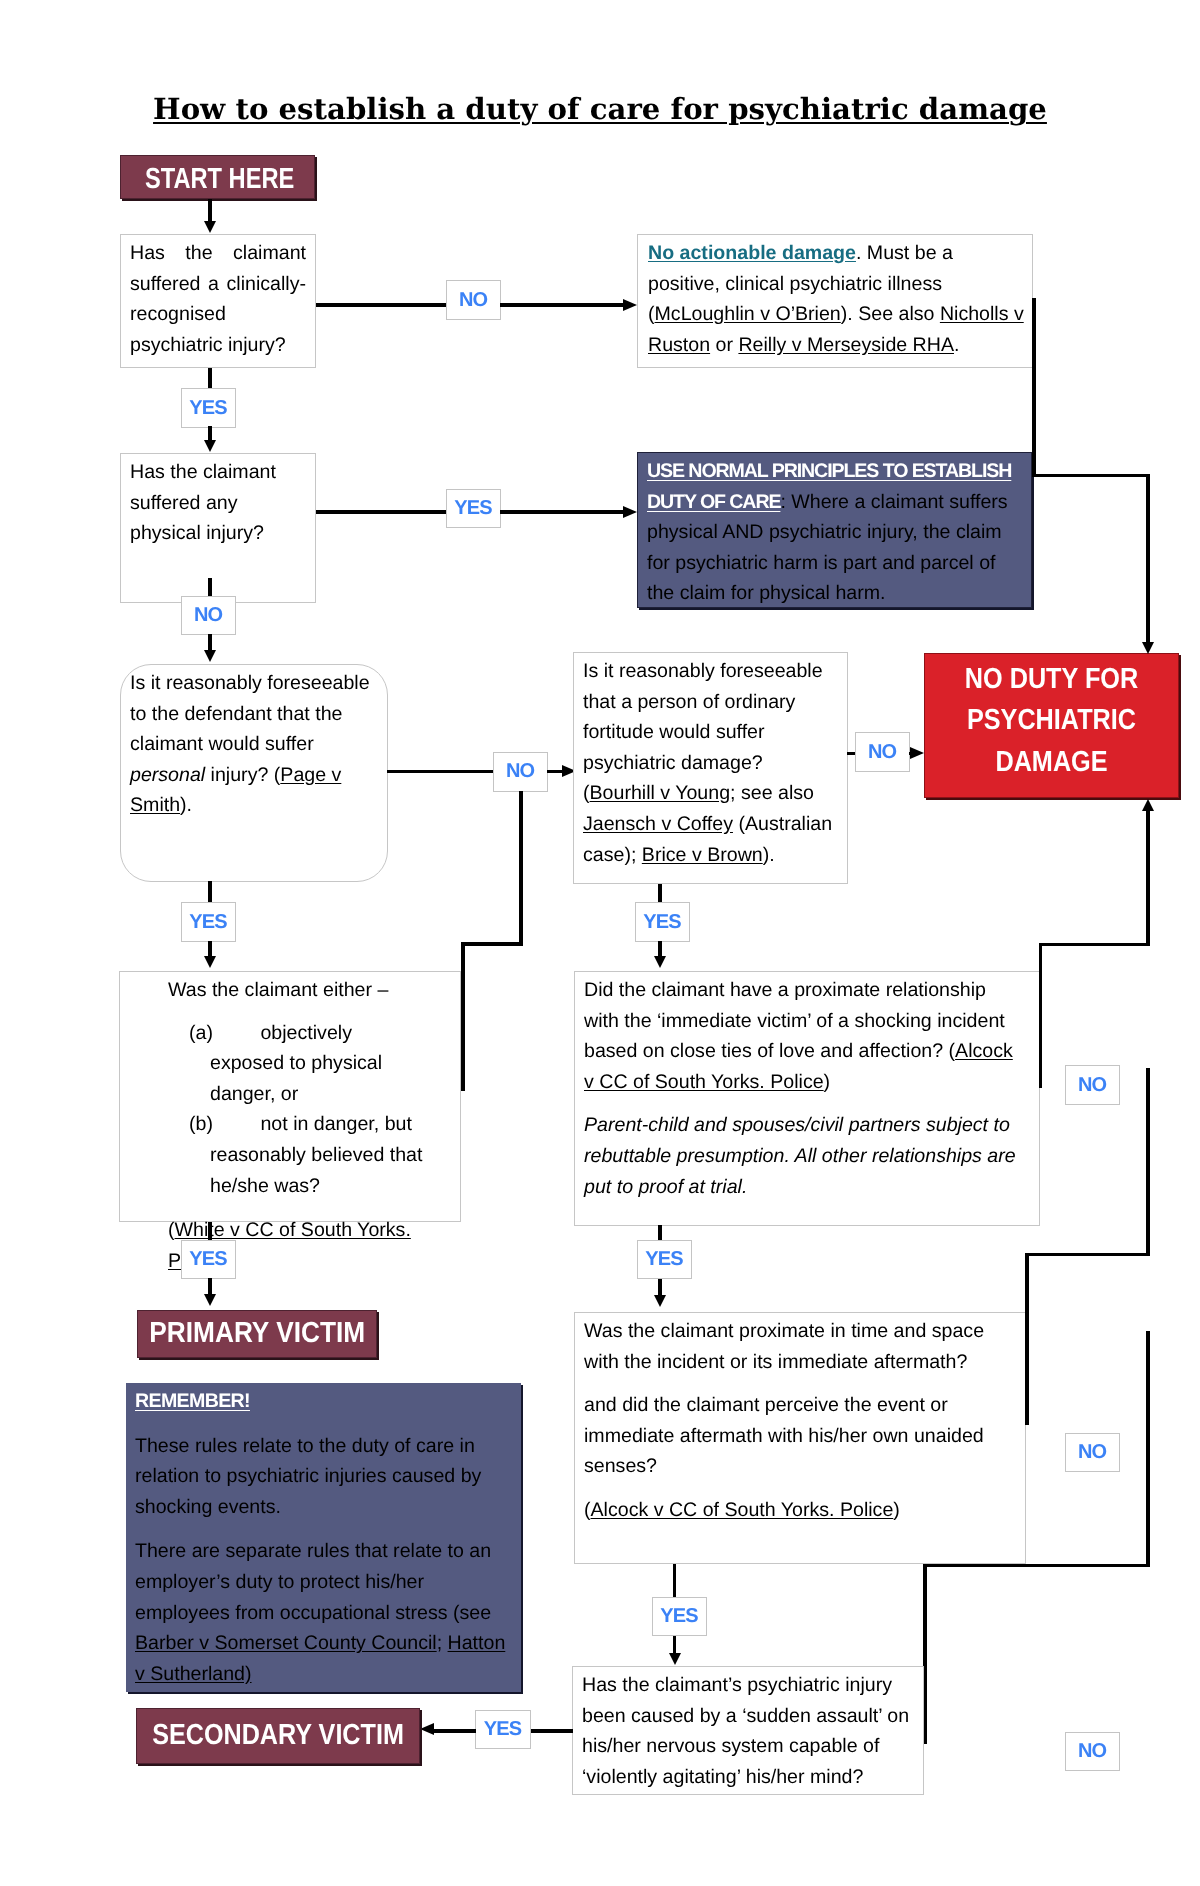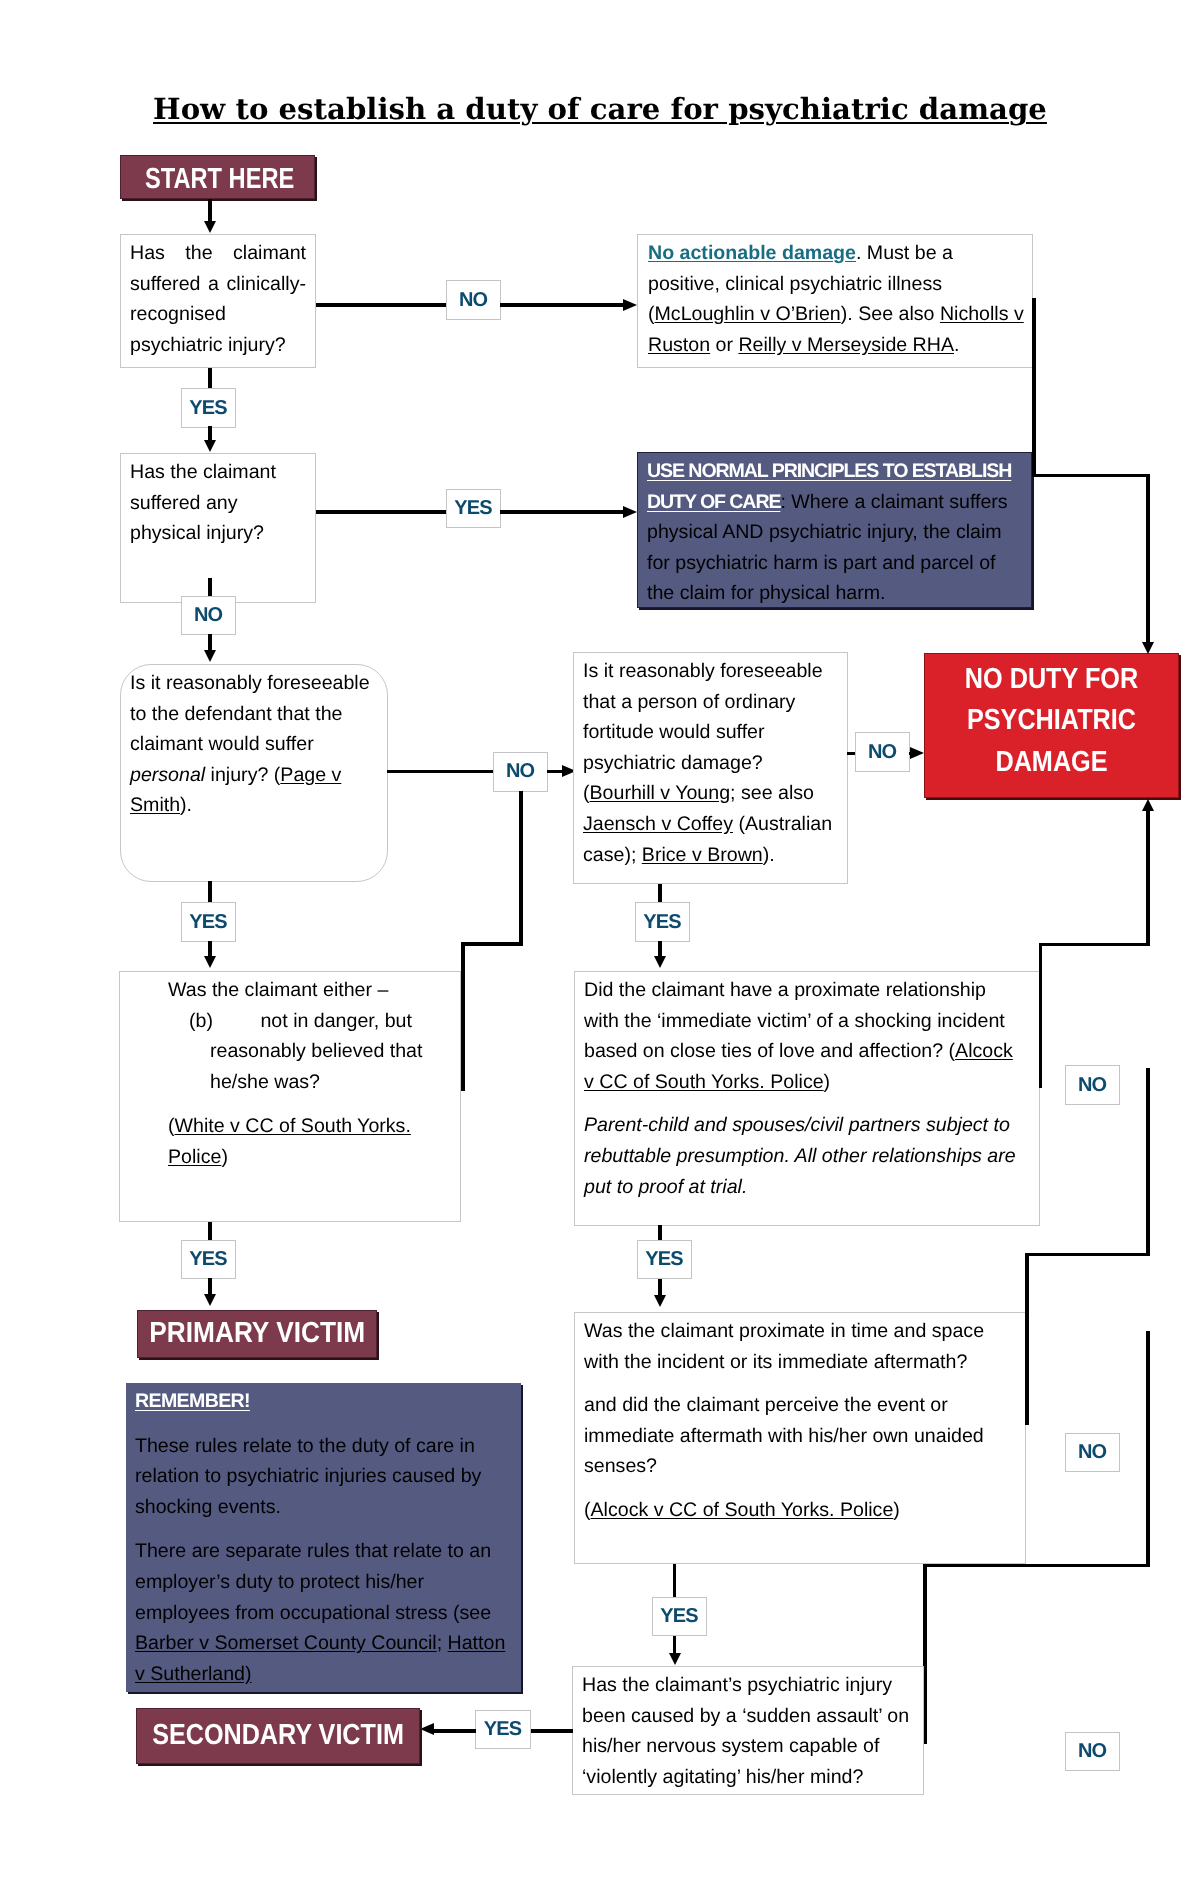--- a/index.html
+++ b/index.html
@@ -16,21 +16,21 @@
          font-family:"DejaVu Serif", serif;font-weight:bold;font-size:29.2px;
          text-decoration:underline;text-decoration-thickness:2.2px;
          text-underline-offset:2.5px;line-height:1;}
 
   
   .qbox{border:1px solid #c6c6c6;background:#fff;
         font-size:19.6px;line-height:30.6px;color:#000;padding:3px 9px 3px 9px;}
 
   
   .lbl{border:1px solid #c4c4c4;background:#fff;font-weight:bold;font-size:20px;
-       display:flex;align-items:center;justify-content:center;color:#0c4a6e;
+       display:flex;align-items:center;justify-content:center;color:#3b82f6;
        letter-spacing:-0.8px;text-indent:-0.8px;}
 
   
   .banner{display:flex;align-items:center;justify-content:center;
           font-weight:bold;color:#fff;}
   .maroon{background:#7d3a4c;border:1px solid #4d2230;
           box-shadow:2px 2px 0 0 #2a1219;}
   .red{background:#da2129;color:#fff;text-align:center;border:1px solid #8d1117;
        flex-direction:column;justify-content:center;line-height:41.5px;
        box-shadow:2px 2px 0 0 #4a0b0e;}
@@ -155,20 +155,24 @@
 
   <div class="v" style="left:208.2px;top:881px;height:21px;"></div>
   <div class="abs lbl" style="left:181px;top:902px;width:55px;height:40px;">
     <span>YES</span>
   </div>
   <div class="v" style="left:208.2px;top:941px;height:16px;"></div>
   <div class="arr-d" style="left:204px;top:956px;"></div>
 
   <div class="abs qbox" style="left:119px;top:971px;width:342px;height:251px;padding-left:48px;">
     <div>Was the claimant either –</div>
+    <div class="listrow" style="margin-top:12px;">
+      <span class="mk">(a)</span>
+      <span>objectively exposed to physical danger, or</span>
+    </div>
     <div class="listrow">
       <span class="mk">(b)</span>
       <span>not in danger, but reasonably believed that he/she was?</span>
     </div>
     <div style="margin-top:14px;"><span>(</span><u>White v CC of South Yorks. Police</u><span>)</span></div>
   </div>
 
   <div class="v" style="left:658.2px;top:884px;height:18px;"></div>
   <div class="abs lbl" style="left:635px;top:902px;width:55px;height:40px;">
     <span>YES</span>

